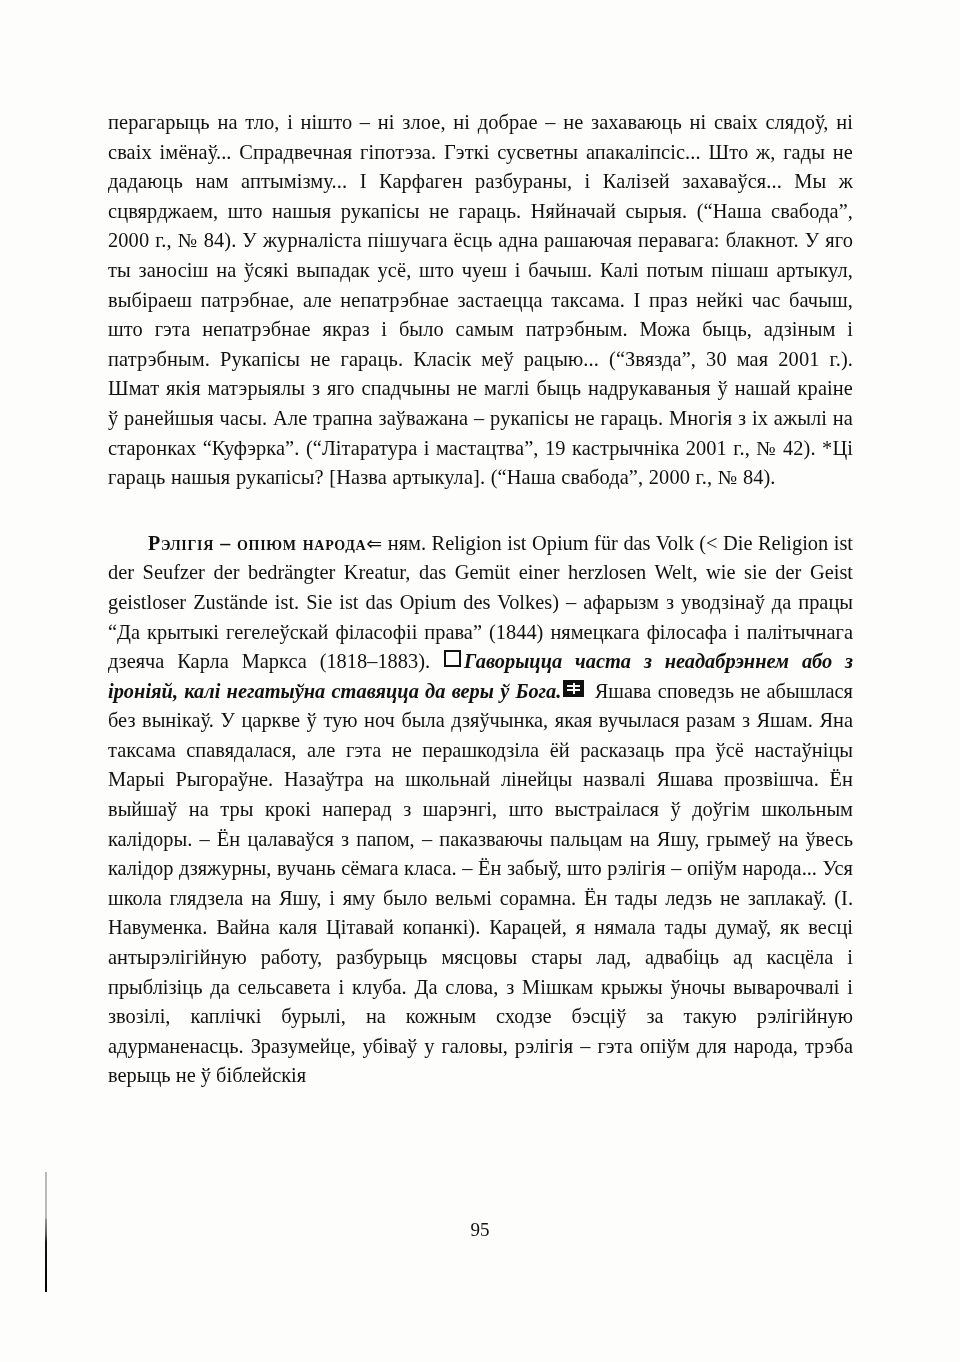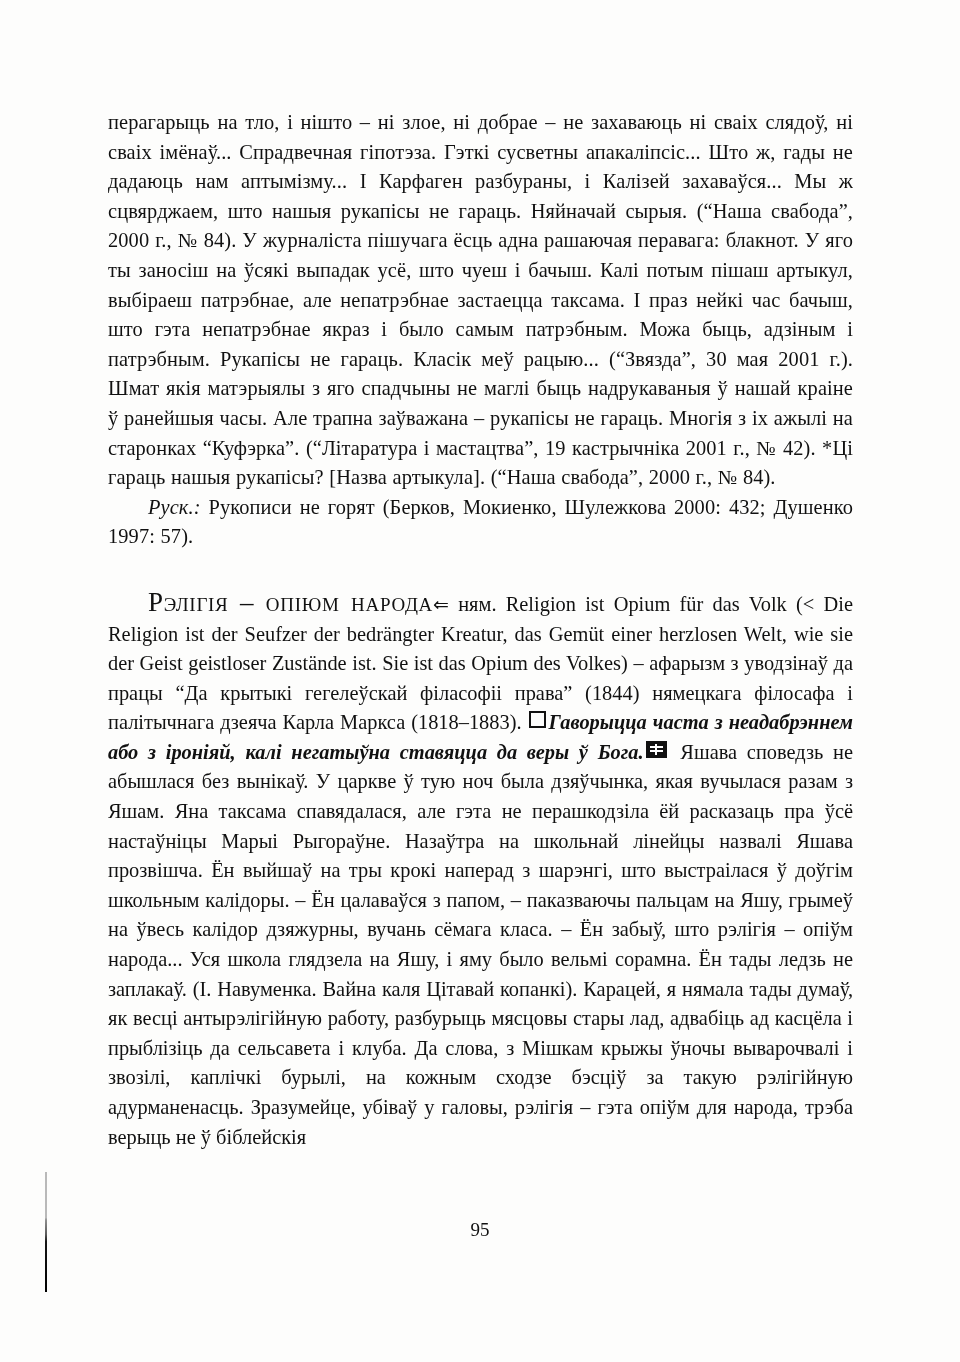--- a/index.html
+++ b/index.html
@@ -62,24 +62,24 @@
     text-align: justify;
     font-size: 20.4px;
     line-height: 29.6px;
   }
 
   .gap-before-entry {
     height: 36px;
   }
 
   .headword {
-    font-weight: normal;
+    font-weight: bold;
     font-variant: small-caps;
     letter-spacing: 0.7px;
-    font-size: 27px;
+    font-size: 20px;
   }
 
   .italic-label {
     font-style: italic;
   }
 
   .gloss {
     font-style: italic;
     font-weight: bold;
   }
@@ -143,23 +143,20 @@
 
 <div class="page">
 
   <div class="scan-edge-line"></div>
 
   <div class="text-column">
 
     <p class="para">перагарыць на тло, і нішто – ні злое, ні добрае – не захаваюць ні сваіх слядоў, ні сваіх імёнаў... Спрадвечная гіпотэза. Гэткі сусветны апакаліпсіс... Што ж, гады не дадаюць нам аптымізму... І Карфаген разбураны, і Калізей захаваўся... Мы ж сцвярджаем, што нашыя рукапісы не гараць. Няйначай сырыя. (“Наша свабода”, 2000 г., № 84). У журналіста пішучага ёсць адна рашаючая перавага: блакнот. У яго ты заносіш на ўсякі выпадак усё, што чуеш і бачыш. Калі потым пішаш артыкул, выбіраеш патрэбнае, але непатрэбнае застаецца таксама. І праз нейкі час бачыш, што гэта непатрэбнае якраз і было самым патрэбным. Можа быць, адзіным і патрэбным. Рукапісы не гараць. Класік меў рацыю... (“Звязда”, 30 мая 2001 г.). Шмат якія матэрыялы з яго спадчыны не маглі быць надрукаваныя ў нашай краіне ў ранейшыя часы. Але трапна заўважана – рукапісы не гараць. Многія з іх ажылі на старонках “Куфэрка”. (“Літаратура і мастацтва”, 19 кастрычніка 2001 г., № 42). *Ці гараць нашыя рукапісы? [Назва артыкула]. (“Наша свабода”, 2000 г., № 84).</p>
 
 
-    <p class="para">
-      <span style="display:inline-block;width:40px"></span><span class="italic-label">Руск.:</span><span> Рукописи не горят (Берков, Мокиенко, Шулежкова 2000: 432; Душенко 1997: 57).</span>
-    </p>
 
     <div class="gap-before-entry"></div>
 
     <p class="entry">
       <span style="display:inline-block;width:40px"></span><span class="headword">Рэлігія – опіюм народа</span><span class="sym-arrow">⇐</span><span> ням. Religion ist Opium für das Volk (&lt; Die Religion ist der Seufzer der bedrängter Kreatur, das Gemüt einer herzlosen Welt, wie sie der Geist geistloser Zustände ist. Sie ist das Opium des Volkes) – афарызм з уводзінаў да працы “Да крытыкі гегелеўскай філасофіі права” (1844) нямецкага філосафа і палітычнага дзеяча Карла Маркса (1818–1883). </span><span class="sym-square"></span><span class="gloss">Гаворыцца часта з неадабрэннем або з іроніяй, калі негатыўна ставяцца да веры ў Бога.</span><span class="sym-book"></span><span> Яшава споведзь не абышлася без вынікаў. У царкве ў тую ноч была дзяўчынка, якая вучылася разам з Яшам. Яна таксама спавядалася, але гэта не перашкодзіла ёй расказаць пра ўсё настаўніцы Марыі Рыгораўне. Назаўтра на школьнай лінейцы назвалі Яшава прозвішча. Ён выйшаў на тры крокі наперад з шарэнгі, што выстраілася ў доўгім школьным калідоры. – Ён цалаваўся з папом, – паказваючы пальцам на Яшу, грымеў на ўвесь калідор дзяжурны, вучань сёмага класа. – Ён забыў, што рэлігія – опіўм народа... Уся школа глядзела на Яшу, і яму было вельмі сорамна. Ён тады ледзь не заплакаў. (І. Навуменка. Вайна каля Цітавай копанкі). Карацей, я нямала тады думаў, як весці антырэлігійную работу, разбурыць мясцовы стары лад, адвабіць ад касцёла і прыблізіць да сельсавета і клуба. Да слова, з Мішкам крыжы ўночы выварочвалі і звозілі, каплічкі бурылі, на кожным сходзе бэсціў за такую рэлігійную адурманенасць. Зразумейце, убіваў у галовы, рэлігія – гэта опіўм для народа, трэба верыць не ў біблейскія</span>
     </p>
 
   </div>
 
   <div class="page-number">95</div>

